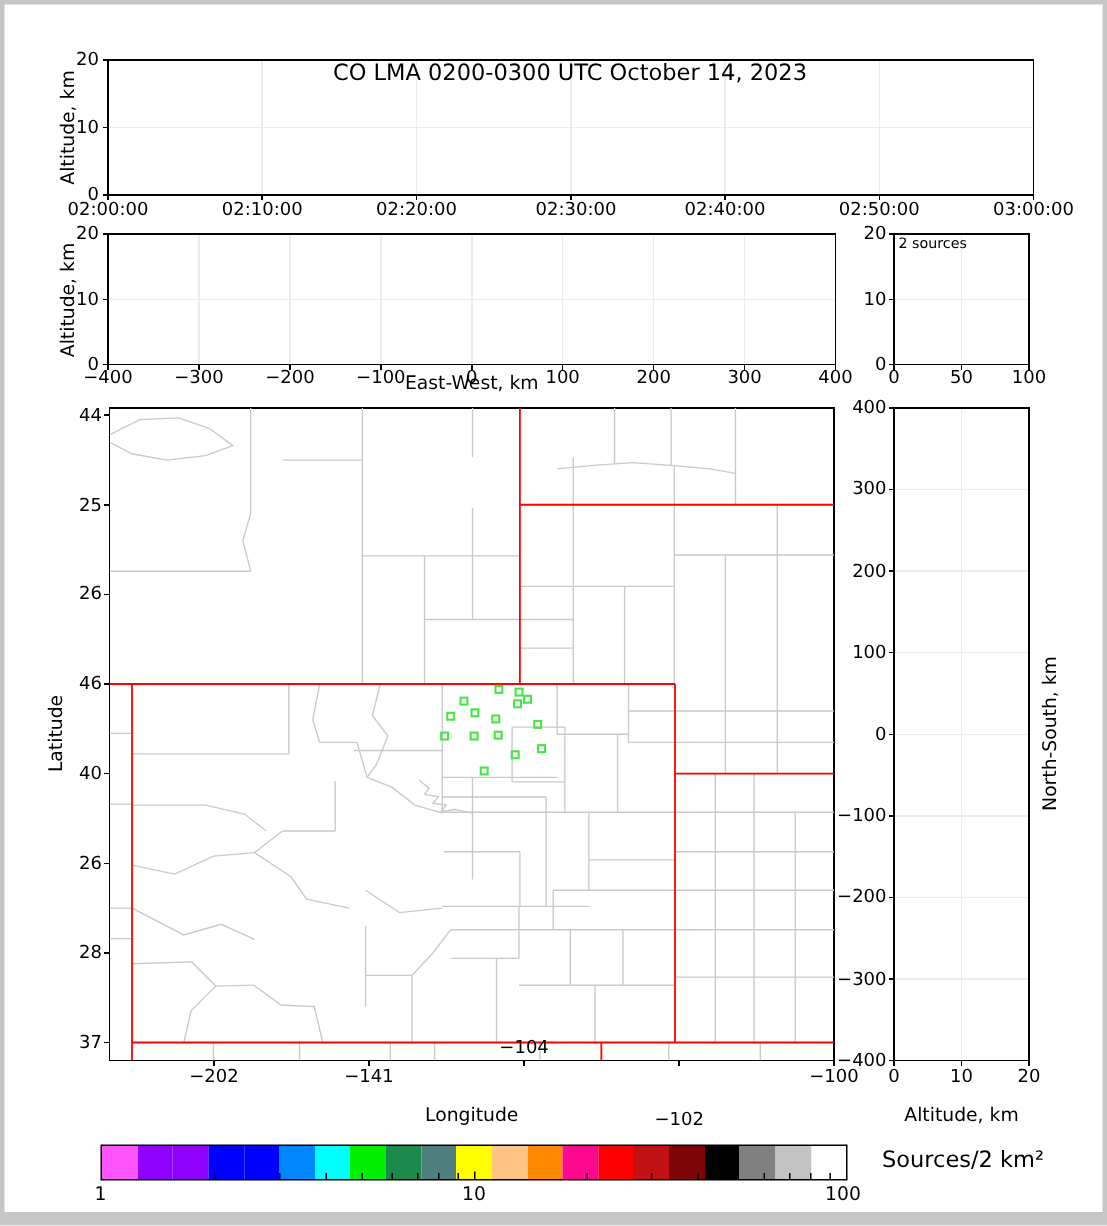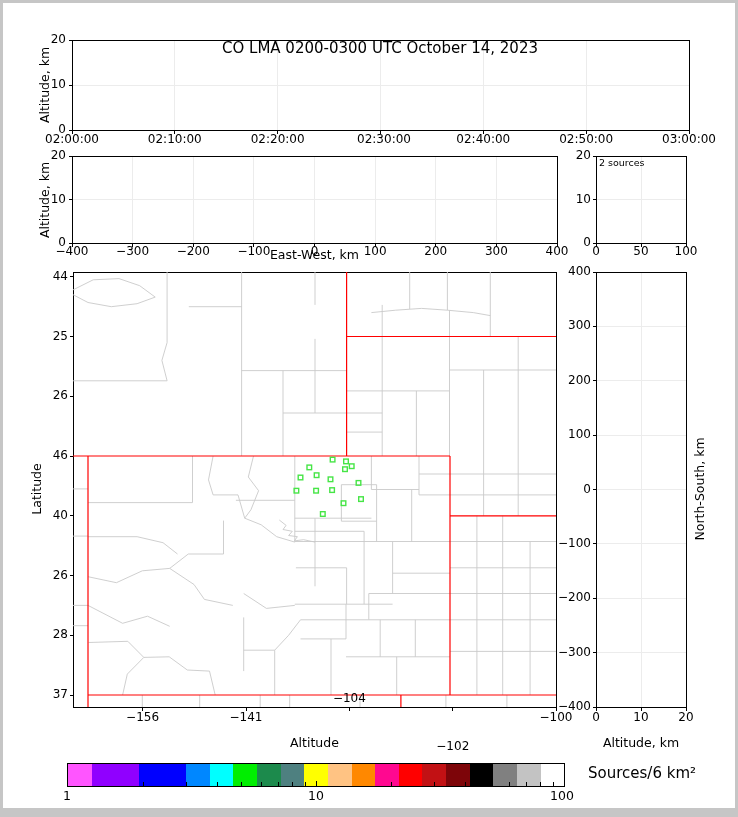--- a/index.html
+++ b/index.html
@@ -272,26 +272,26 @@
 
   <div class="lbl rot" style="left:37px;top:489px">Latitude</div>
   <div class="lbl yt" style="left:68px;top:695px">37</div>
   <div class="lbl yt" style="left:68px;top:635.3px">28</div>
   <div class="lbl yt" style="left:68px;top:575.5px">26</div>
   <div class="lbl yt" style="left:68px;top:515.8px">40</div>
   <div class="lbl yt" style="left:68px;top:456px">46</div>
   <div class="lbl yt" style="left:68px;top:396.2px">26</div>
   <div class="lbl yt" style="left:68px;top:336.5px">25</div>
   <div class="lbl yt" style="left:68px;top:276.7px">44</div>
-  <div class="lbl xt" style="left:142.6px;top:711px">−156</div>
+  <div class="lbl xt" style="left:142.6px;top:711px">−202</div>
   <div class="lbl xt" style="left:246px;top:711px">−141</div>
   <div class="lbl xt" style="left:349.4px;top:692px">−104</div>
   <div class="lbl xt" style="left:452.8px;top:740px">−102</div>
   <div class="lbl xt" style="left:556px;top:711px">−100</div>
-  <div class="lbl axlab" style="left:314.5px;top:736px">Altitude</div>
+  <div class="lbl axlab" style="left:314.5px;top:736px">Longitude</div>
 
   <div class="lbl rot" style="left:700px;top:489px">North-South, km</div>
   <div class="lbl yt" style="left:591px;top:707px">−400</div>
   <div class="lbl yt" style="left:591px;top:652.6px">−300</div>
   <div class="lbl yt" style="left:591px;top:598.3px">−200</div>
   <div class="lbl yt" style="left:591px;top:543.9px">−100</div>
   <div class="lbl yt" style="left:591px;top:489.5px">0</div>
   <div class="lbl yt" style="left:591px;top:435.1px">100</div>
   <div class="lbl yt" style="left:591px;top:380.8px">200</div>
   <div class="lbl yt" style="left:591px;top:326.4px">300</div>
@@ -339,16 +339,16 @@
       <div class="cbtick" style="left: 421.3px; height: 4px;"></div>
       <div class="cbtick" style="left: 441px; height: 4px;"></div>
       <div class="cbtick" style="left: 457.6px; height: 4px;"></div>
       <div class="cbtick" style="left: 472px; height: 4px;"></div>
       <div class="cbtick" style="left: 484.7px; height: 4px;"></div>
       <div class="cbtick" style="left: 248px; height: 5.5px;"></div>
     </div>
   <div class="lbl cblab" style="left:67px;top:789px">1</div>
   <div class="lbl cblab" style="left:316px;top:789px">10</div>
   <div class="lbl cblab" style="left:562px;top:789px">100</div>
-  <div class="lbl" id="cbar-title" style="left:588px;top:765px">Sources/6 km²</div>
+  <div class="lbl" id="cbar-title" style="left:588px;top:765px">Sources/2 km²</div>
 
   <div id="window-frame"></div>
 </div>
 
 </body></html>

